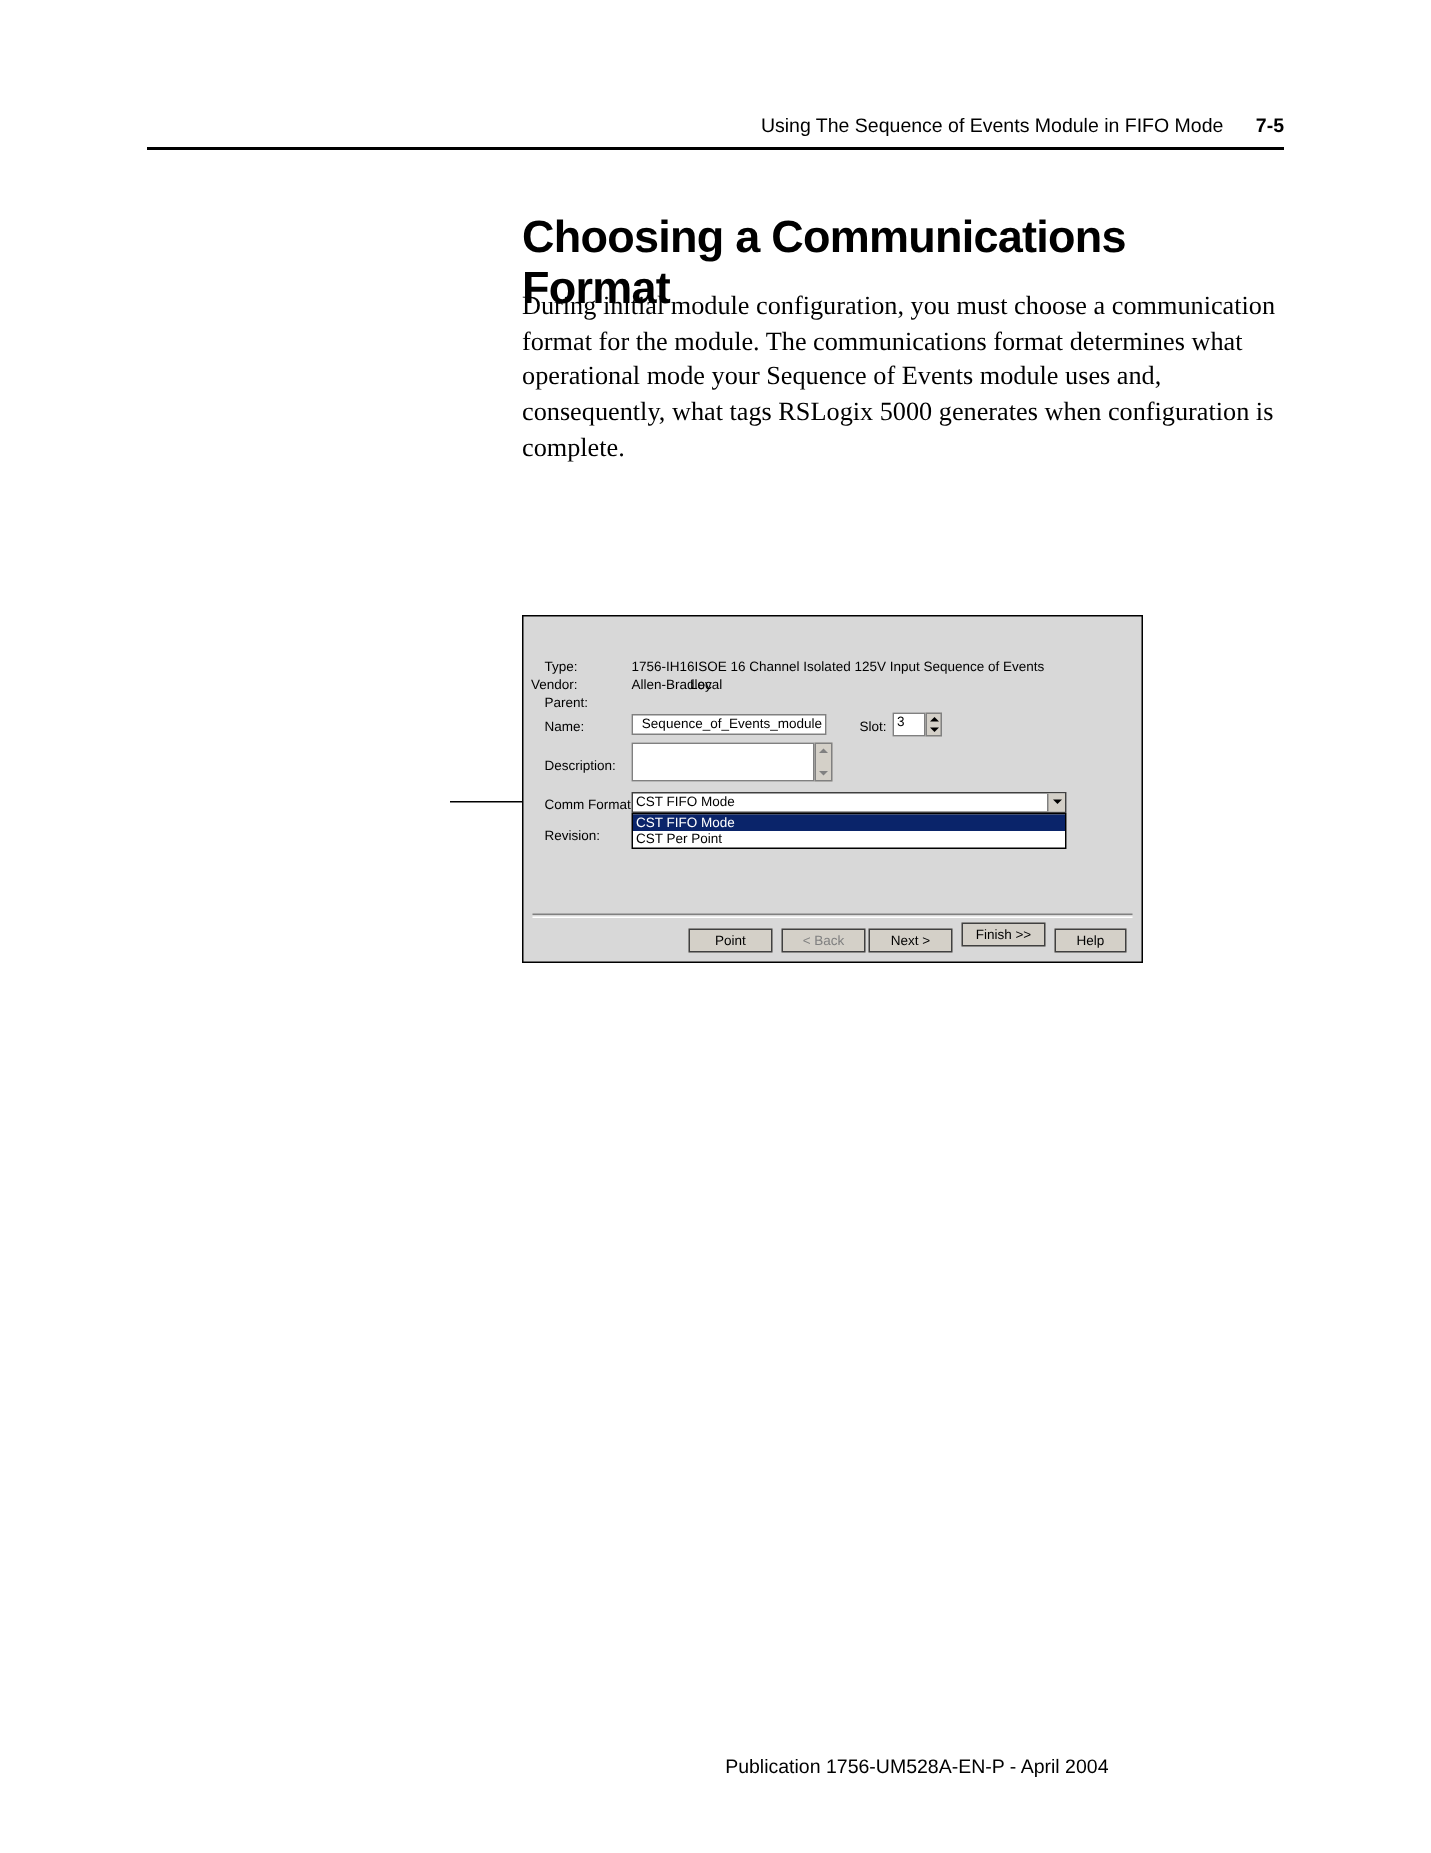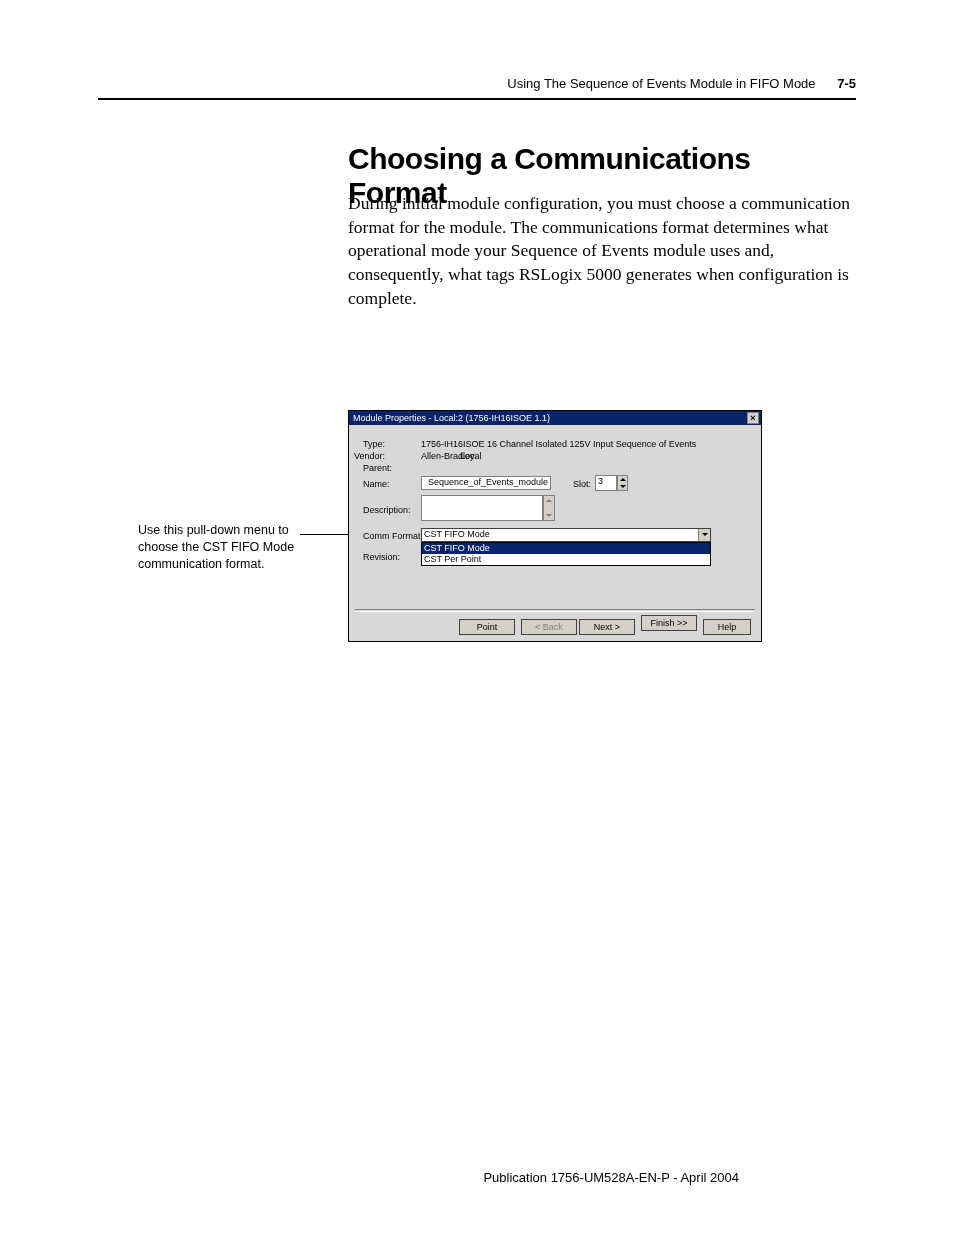--- a/index.html
+++ b/index.html
@@ -283,32 +283,25 @@
       <span>Using The Sequence of Events Module in FIFO Mode</span>
       <span class="pnum">7-5</span>
     </div>
   </div>
   <div class="rule"></div>
 
   <div class="section-title">Choosing a Communications Format</div>
 
   <div class="body-para" style="top:192px;">During initial module configuration, you must choose a communication format for the module. The communications format determines what operational mode your Sequence of Events module uses and, consequently, what tags RSLogix 5000 generates when configuration is complete.</div>
 
-  <div class="callout">Use this pull-down menu to choose the CST FIFO Mode communication format.</div>
 
   <div class="arrow-line" style="left:300px; top:534px; width:56px;"></div>
   <div class="arrow-head" style="left:356px; top:530px;"></div>
 
   <div class="dialog">
-    <div class="dialog-titlebar">
-      <span>Module Properties - Local:2 (1756-IH16ISOE 1.1)</span>
-      <div class="dialog-close">
-        <span>×</span>
-      </div>
-    </div>
 
     <span class="dlabel" style="left:14px; top:28px;">Type:</span>
     <span class="dvalue" style="left:72px; top:28px;">1756-IH16ISOE 16 Channel Isolated 125V Input Sequence of Events</span>
 
     <span class="dlabel" style="left:5px; top:40px;">Vendor:</span>
     <span class="dvalue" style="left:72px; top:40px;">Allen-Bradley</span>
 
     <span class="dlabel" style="left:14px; top:52px;">Parent:</span>
     <span class="dvalue" style="left:72px; top:40px;padding-left:39px;">Local</span>
 

